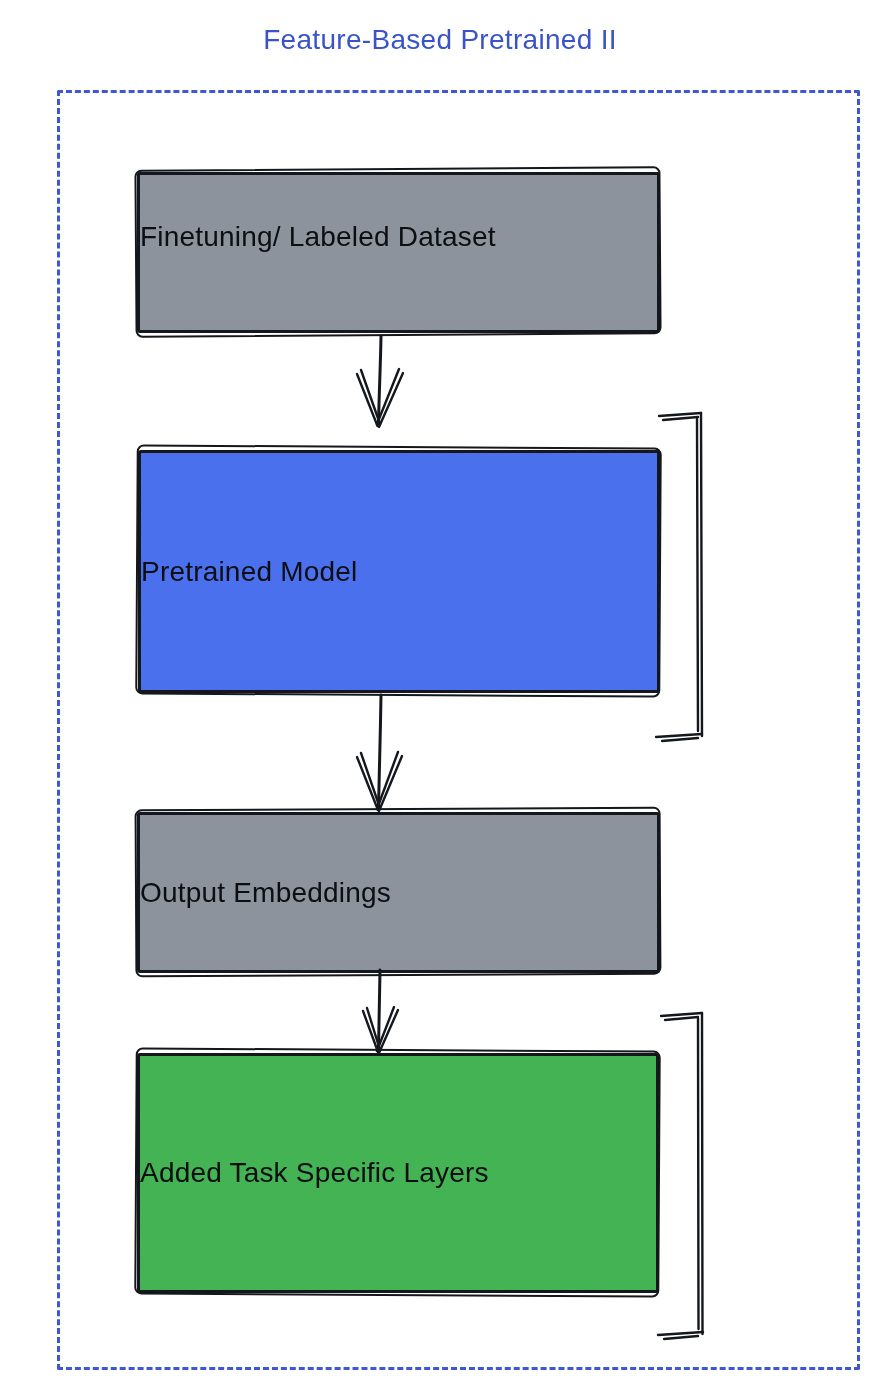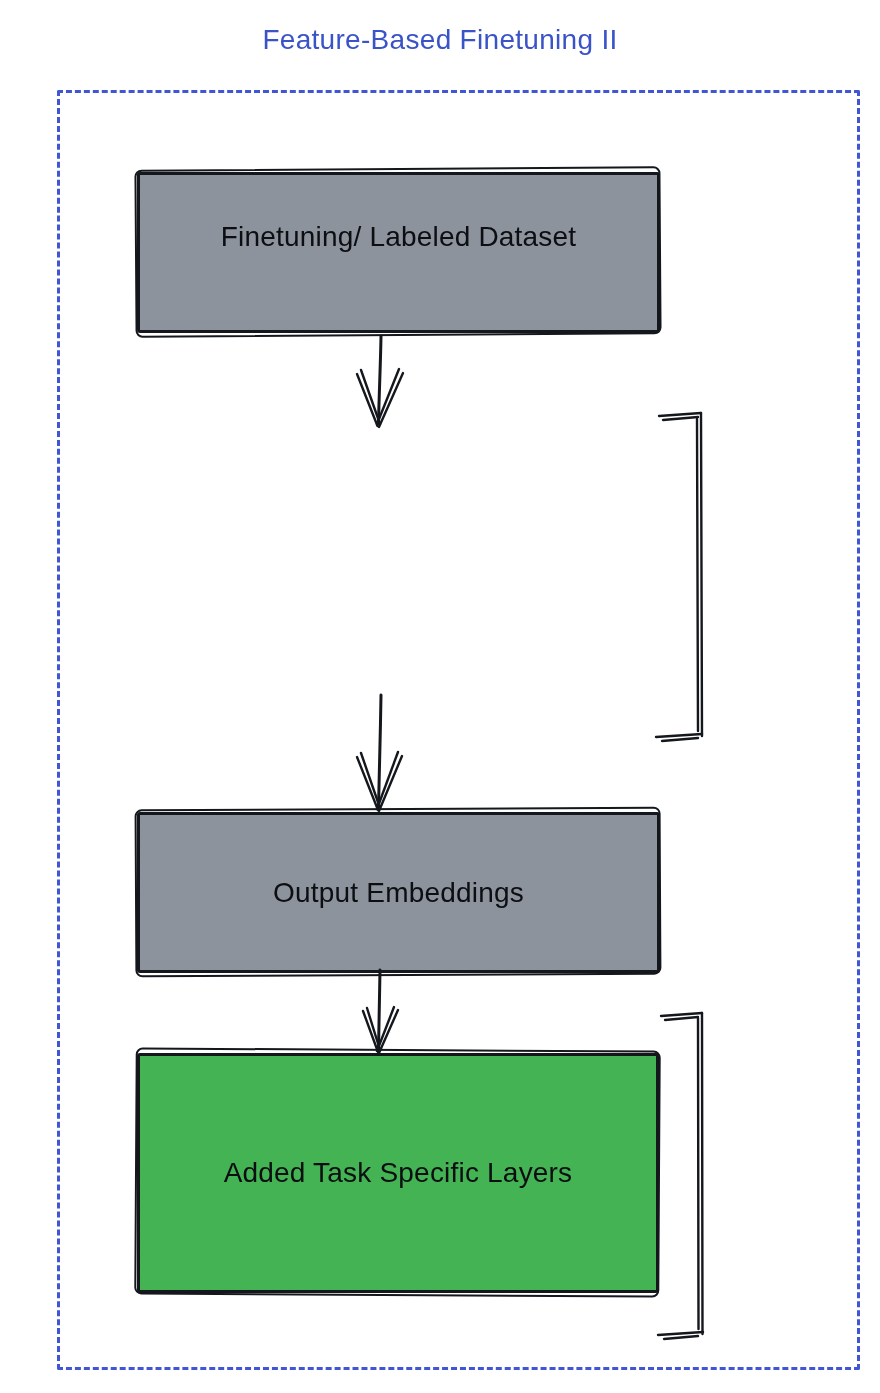--- a/index.html
+++ b/index.html
@@ -31,21 +31,20 @@
     height: 1280px;
     box-sizing: border-box;
     border: 3px dashed #4156D4;
     border-radius: 2px;
   }
   .node {
     position: absolute;
     box-sizing: border-box;
     display: flex;
     align-items: center;
-    justify-content: center;
     border: 3px solid var(--ink);
     border-radius: 3px;
   }
   
   .node::before {
     content: "";
     position: absolute;
     inset: -7px -4px -6px -5px;
     border: 2px solid var(--ink);
     border-radius: 7px;
@@ -88,28 +87,31 @@
   }
   .annotation span { display: block; }
   .ann-keep-frozen { left: 738px; top: 497px; }
   .ann-train-update { left: 740px; top: 1096px; }
 </style>
 </head>
 <body>
 
 <div class="canvas">
 
-  <h1 class="title" style="color: rgb(58, 83, 200);">Feature-Based Finetuning II</h1>
+  <h1 class="title" style="color: rgb(58, 83, 200);">Feature-Based Pretrained II</h1>
 
   <div class="frame" style="border-color: rgb(65, 86, 212);"></div>
 
   <div class="node node-1" style="background-color: rgb(140, 147, 157);">
     <span class="node-label">Finetuning/ Labeled Dataset</span>
   </div>
 
+  <div class="node node-2" style="background-color: rgb(74, 112, 238);">
+    <span class="node-label">Pretrained Model</span>
+  </div>
 
   <div class="node node-3" style="background-color: rgb(140, 147, 157);">
     <span class="node-label">Output Embeddings</span>
   </div>
 
   <div class="node node-4" style="background-color: rgb(67, 179, 84);">
     <span class="node-label">Added Task Specific Layers</span>
   </div>
 
   <svg class="overlay" viewBox="0 0 880 1393" style="color: rgb(20, 23, 28);">

